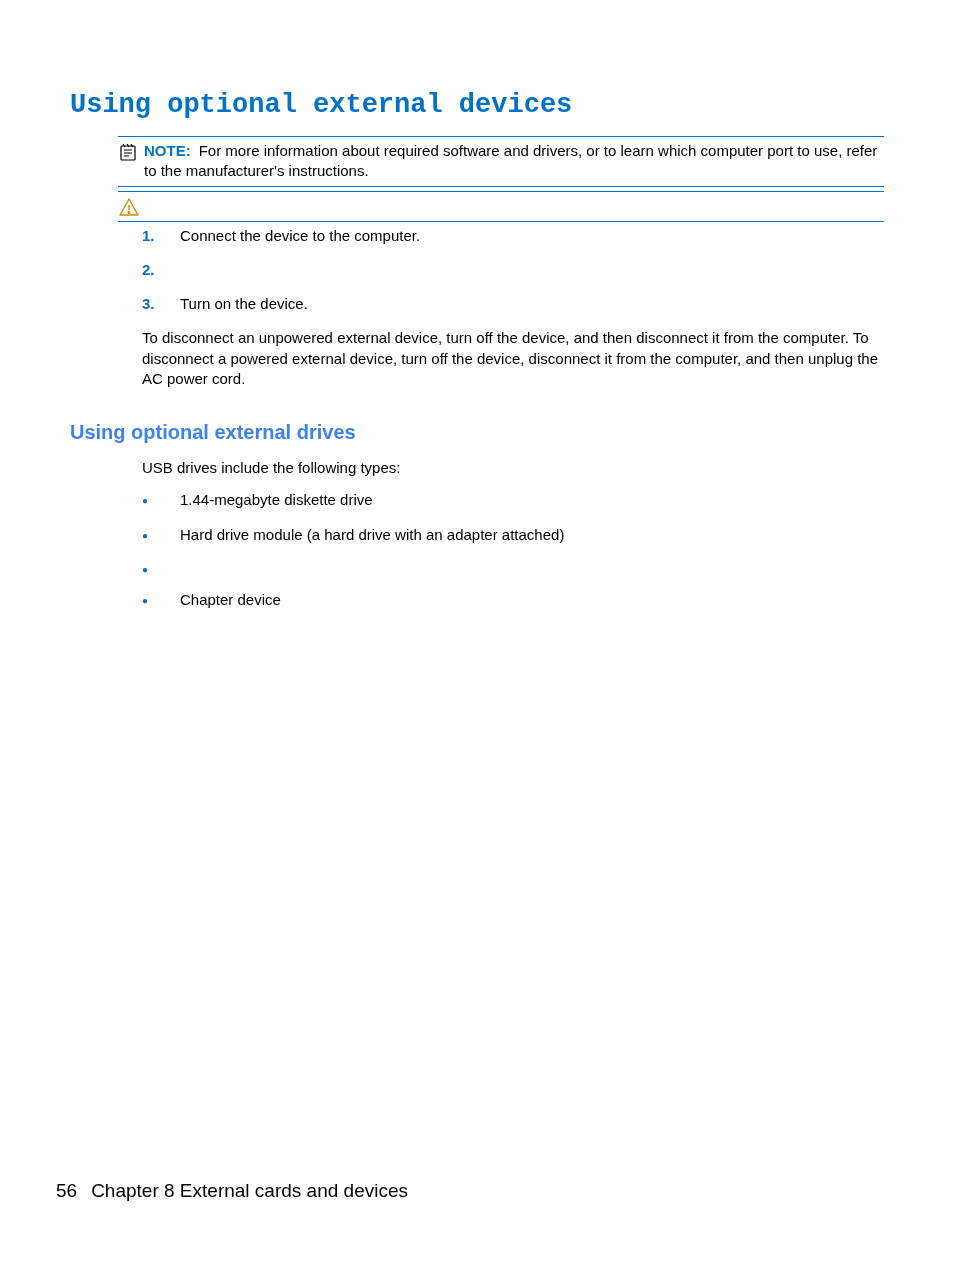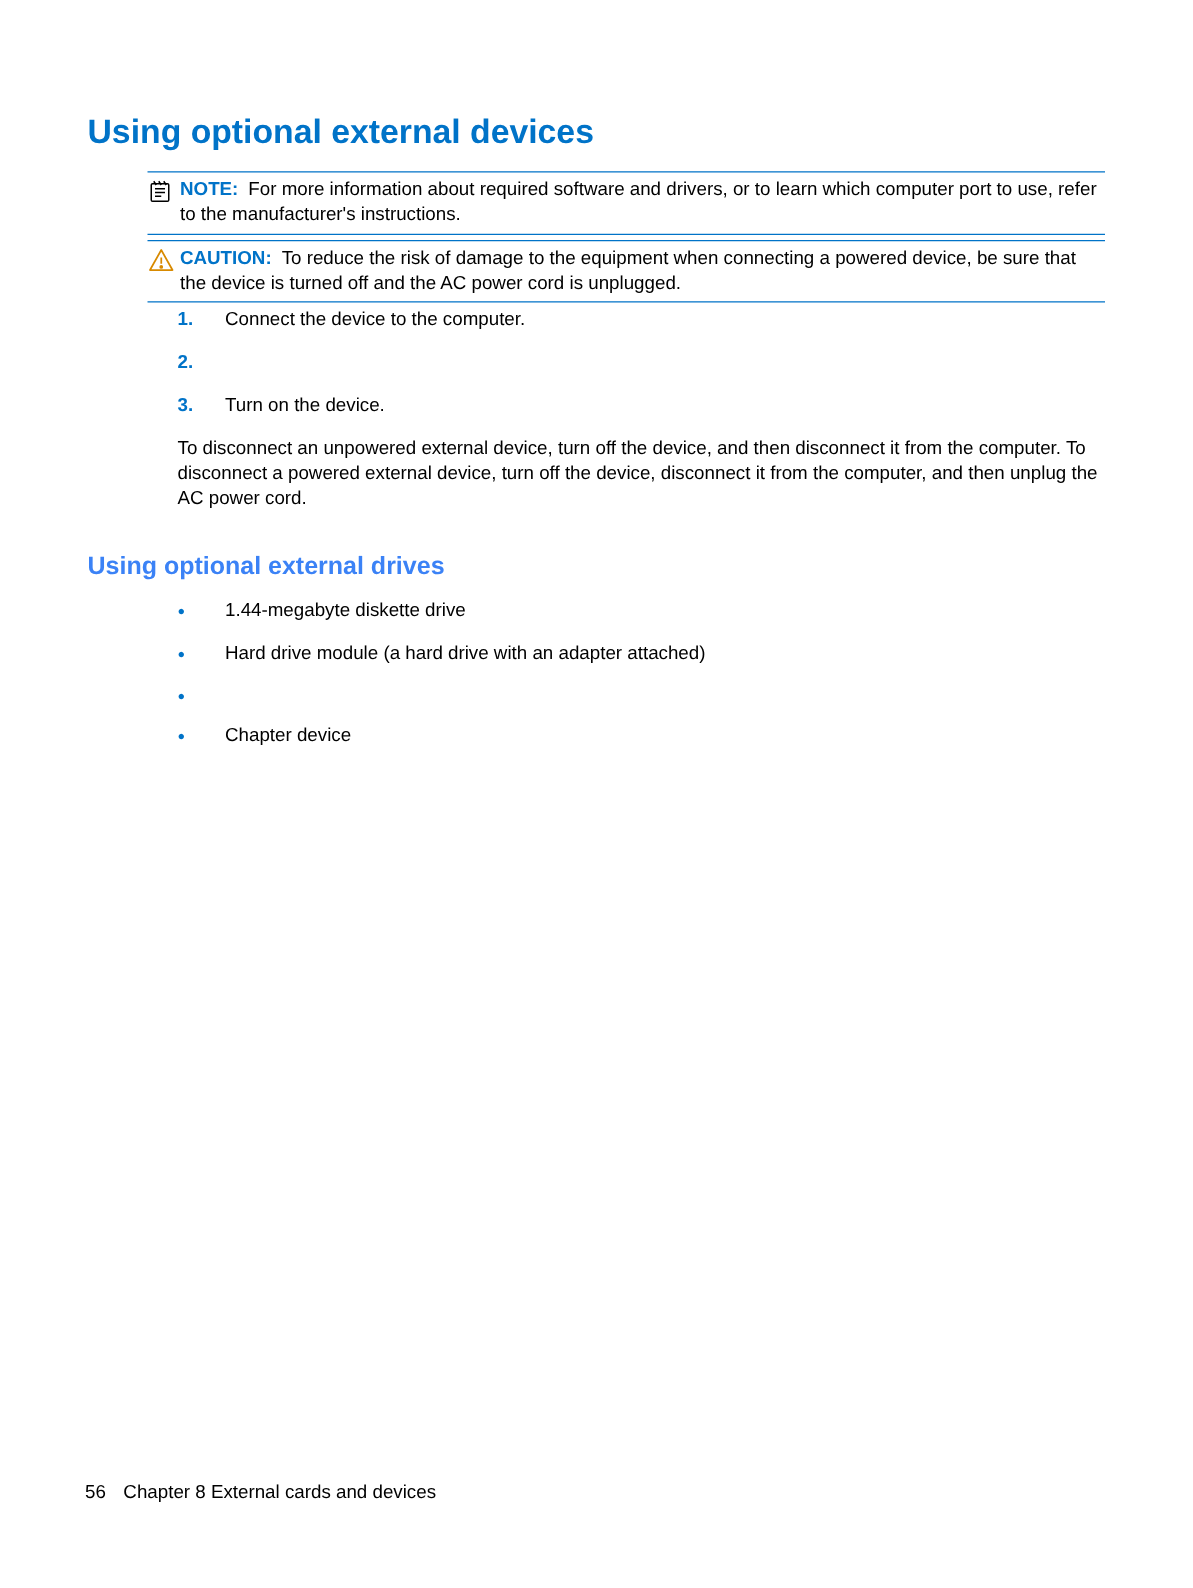--- a/index.html
+++ b/index.html
@@ -11,20 +11,21 @@
     width: 954px;
     height: 1270px;
     position: relative;
     padding: 90px 70px 0 70px;
   }
   .main-heading {
     color: #0073c8;
     font-size: 27px;
     font-weight: bold;
     margin-bottom: 16px;
+    font-family: Liberation Mono, monospace;
   }
   .sub-heading {
     color: #3b82f6;
     font-size: 20px;
     font-weight: bold;
     margin-top: 32px;
     margin-bottom: 14px;
   }
   .content-block {
     margin-left: 72px;
@@ -85,22 +86,22 @@
   }
   ul.bullets li .dot {
     color: #0073c8;
     flex: 0 0 38px;
     font-size: 10px;
     padding-top: 4px;
   }
   .footer {
     position: absolute;
     bottom: 68px;
-    left: 68px;
-    font-size: 15px;
+    left: 56px;
+    font-size: 19px;
   }
   .footer .pg { margin-right: 14px; }
 </style>
 </head>
 <body>
 
 <h1 class="main-heading">Using optional external devices</h1>
 
 <div class="content-block">
 
@@ -123,23 +124,20 @@
   <div class="callout">
     <span class="callout-icon">
       <svg viewBox="0 0 22 20" width="22" height="20">
         <g stroke="#d88a00" stroke-width="1.4" fill="none" stroke-linejoin="round">
           <path d="M11 2 L20 18 L2 18 Z"></path>
           <line x1="11" y1="8" x2="11" y2="13"></line>
           <circle cx="11" cy="15.5" r="0.8" fill="#d88a00"></circle>
         </g>
       </svg>
     </span>
-    <div class="callout-body">
-      <span class="callout-label">CAUTION:</span><span>To reduce the risk of damage to the equipment when connecting a powered device, be sure that the device is turned off and the AC power cord is unplugged.</span>
-    </div>
   </div>
 
   <ol class="steps">
     <li>
         <span class="num">1.</span>
         <span>Connect the device to the computer.</span>
       </li>
     <li>
         <span class="num">2.</span>
       </li>
@@ -149,20 +147,21 @@
       </li>
   </ol>
 
   <p class="plain-para">To disconnect an unpowered external device, turn off the device, and then disconnect it from the computer. To disconnect a powered external device, turn off the device, disconnect it from the computer, and then unplug the AC power cord.</p>
 
 </div>
 
 <h2 class="sub-heading">Using optional external drives</h2>
 
 <div class="content-block">
+  <p class="plain-para">USB drives include the following types:</p>
 
   <ul class="bullets">
     <li>
         <span class="dot">●</span>
         <span>1.44-megabyte diskette drive</span>
       </li>
     <li>
         <span class="dot">●</span>
         <span>Hard drive module (a hard drive with an adapter attached)</span>
       </li>

